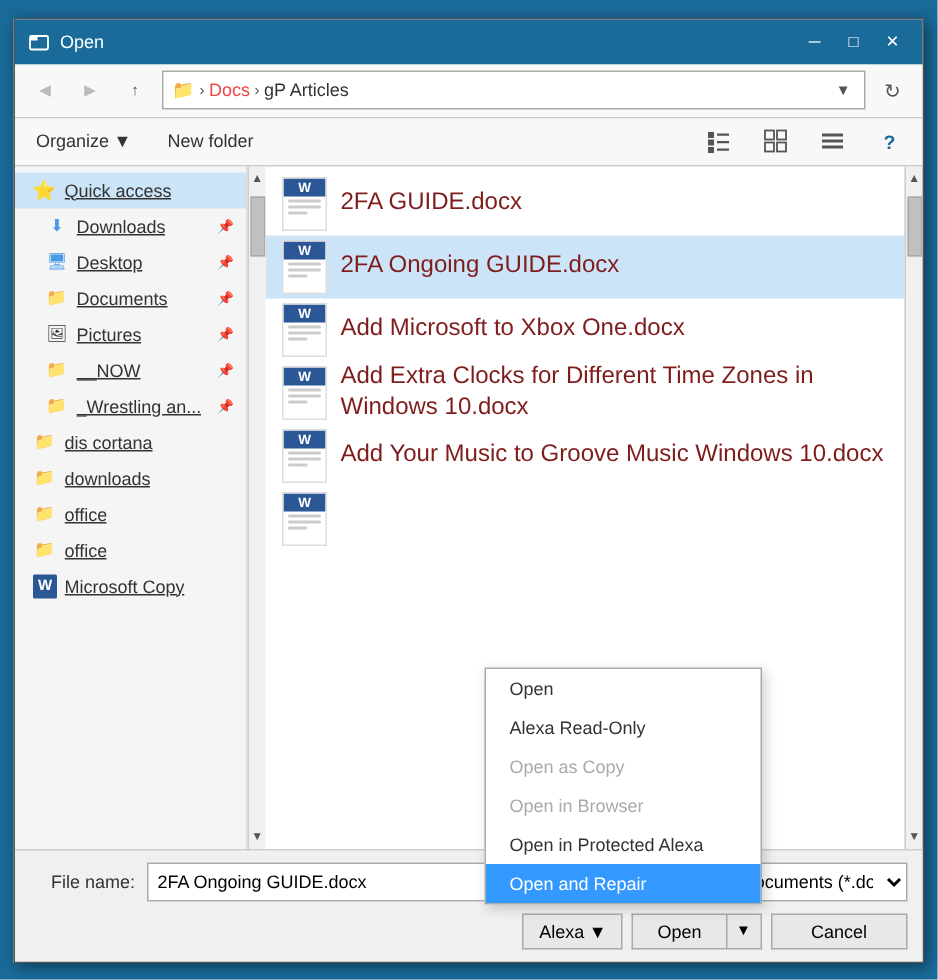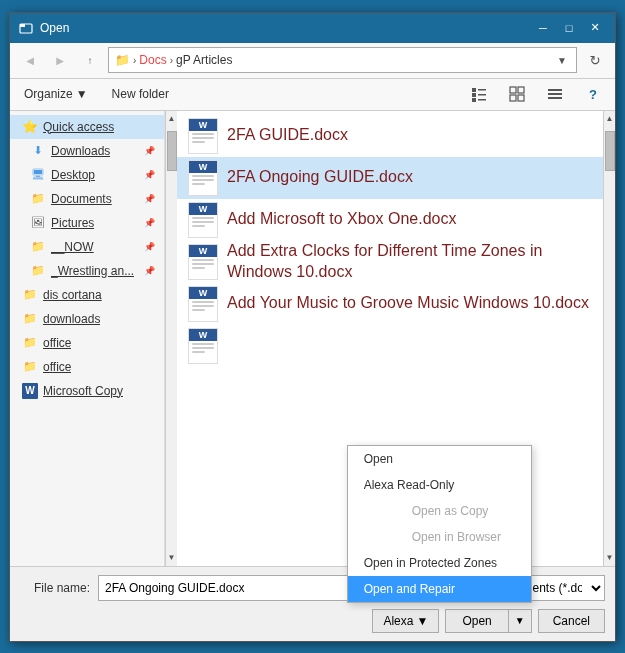--- a/index.html
+++ b/index.html
@@ -364,21 +364,21 @@
       padding: 4px 6px;
       background: #e8e8e8;
       border: 1px solid #aaa;
       cursor: pointer;
       font-size: 10px;
       display: flex;
       align-items: center;
     }
 
     .cancel-btn {
-      padding: 4px 14px;
+      padding: 4px 26px;
       background: #e8e8e8;
       border: 1px solid #aaa;
       cursor: pointer;
       font-size: 12px;
     }
 
     
     .dropdown-menu {
       position: absolute;
       background: white;
@@ -387,21 +387,21 @@
       width: 185px;
       z-index: 100;
     }
     .dropdown-item {
       padding: 6px 16px;
       font-size: 12px;
       color: #333;
       cursor: pointer;
       white-space: nowrap;
     }
-    .dropdown-item.disabled-item { color: #aaa; cursor: default; margin-left: 48px; }
+    .dropdown-item.disabled-item { color: #aaa; cursor: default; }
     .dropdown-item.highlighted {
       background: #3399ff;
       color: white;
     }
 
     .relative-container {
       position: relative;
     }
 
     
@@ -710,21 +710,21 @@
           <div class="dropdown-item">
             <span>Alexa Read-Only</span>
           </div>
           <div class="dropdown-item disabled-item">
             <span>Open as Copy</span>
           </div>
           <div class="dropdown-item disabled-item">
             <span>Open in Browser</span>
           </div>
           <div class="dropdown-item">
-            <span>Open in Protected Zones</span>
+            <span>Open in Protected Alexa</span>
           </div>
           <div class="dropdown-item highlighted">
             <span>Open and Repair</span>
           </div>
         </div>
       </div>
       <button class="cancel-btn">
         <span>Cancel</span>
       </button>
     </div>

